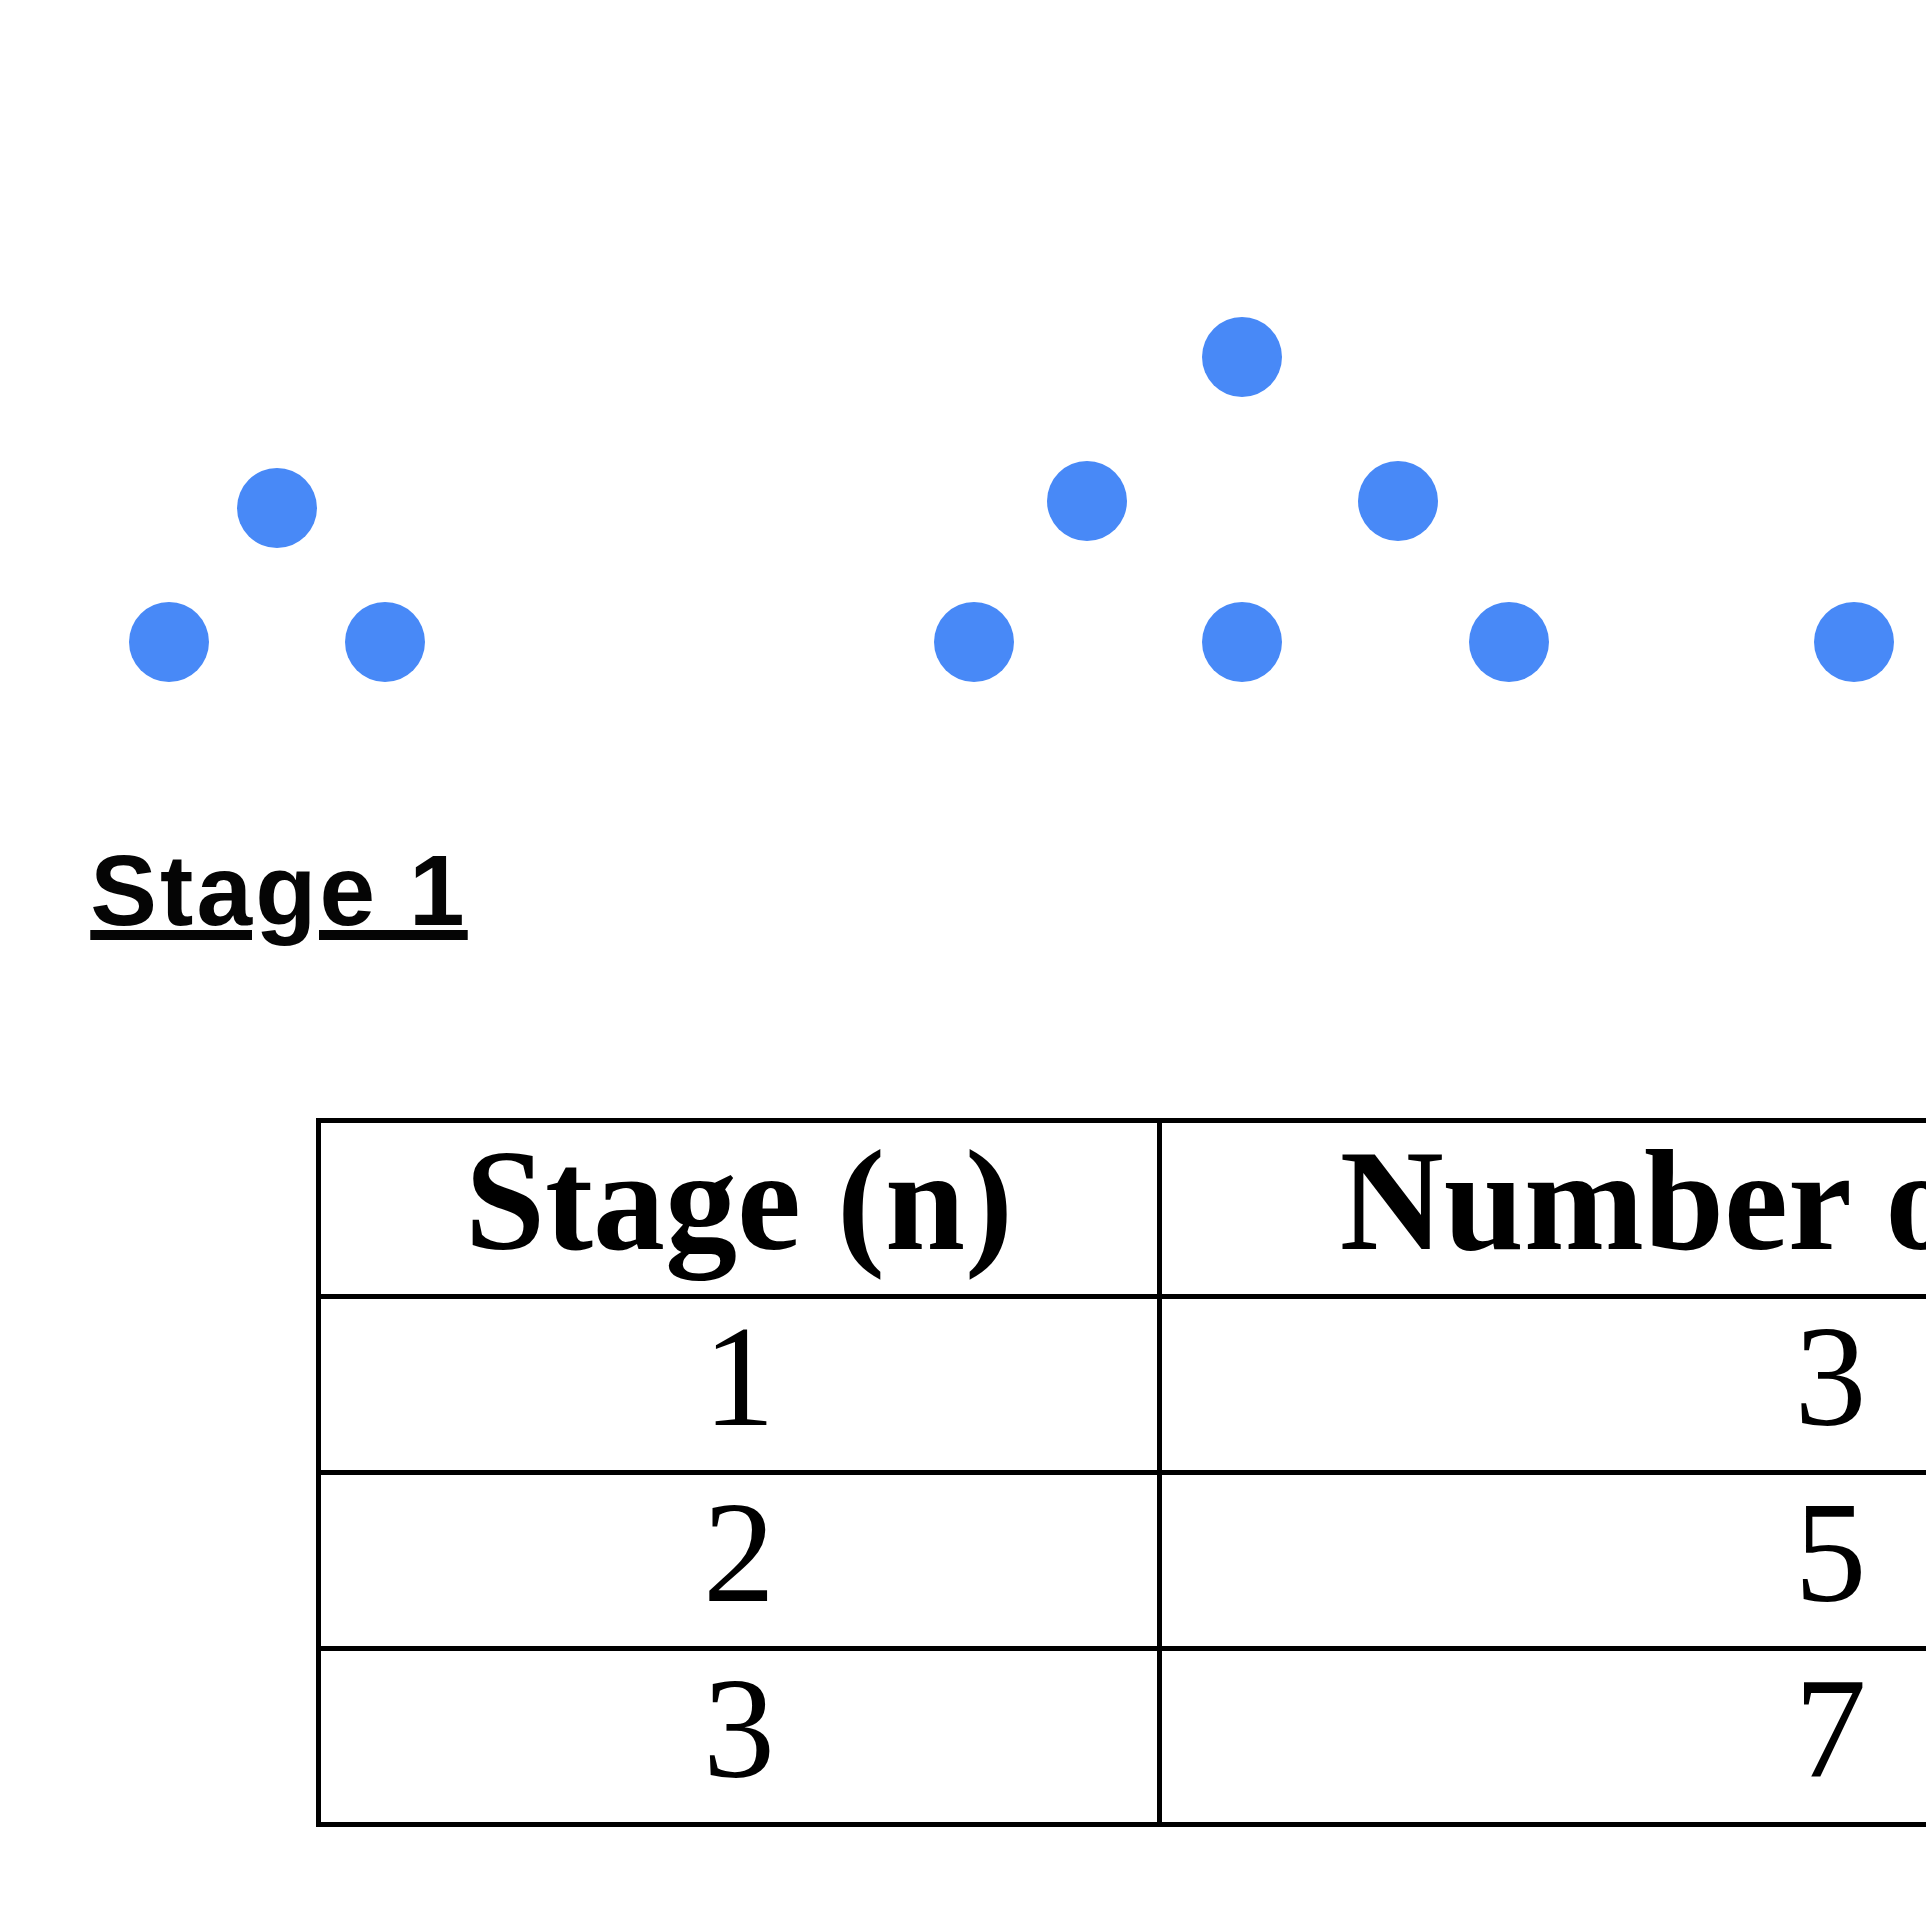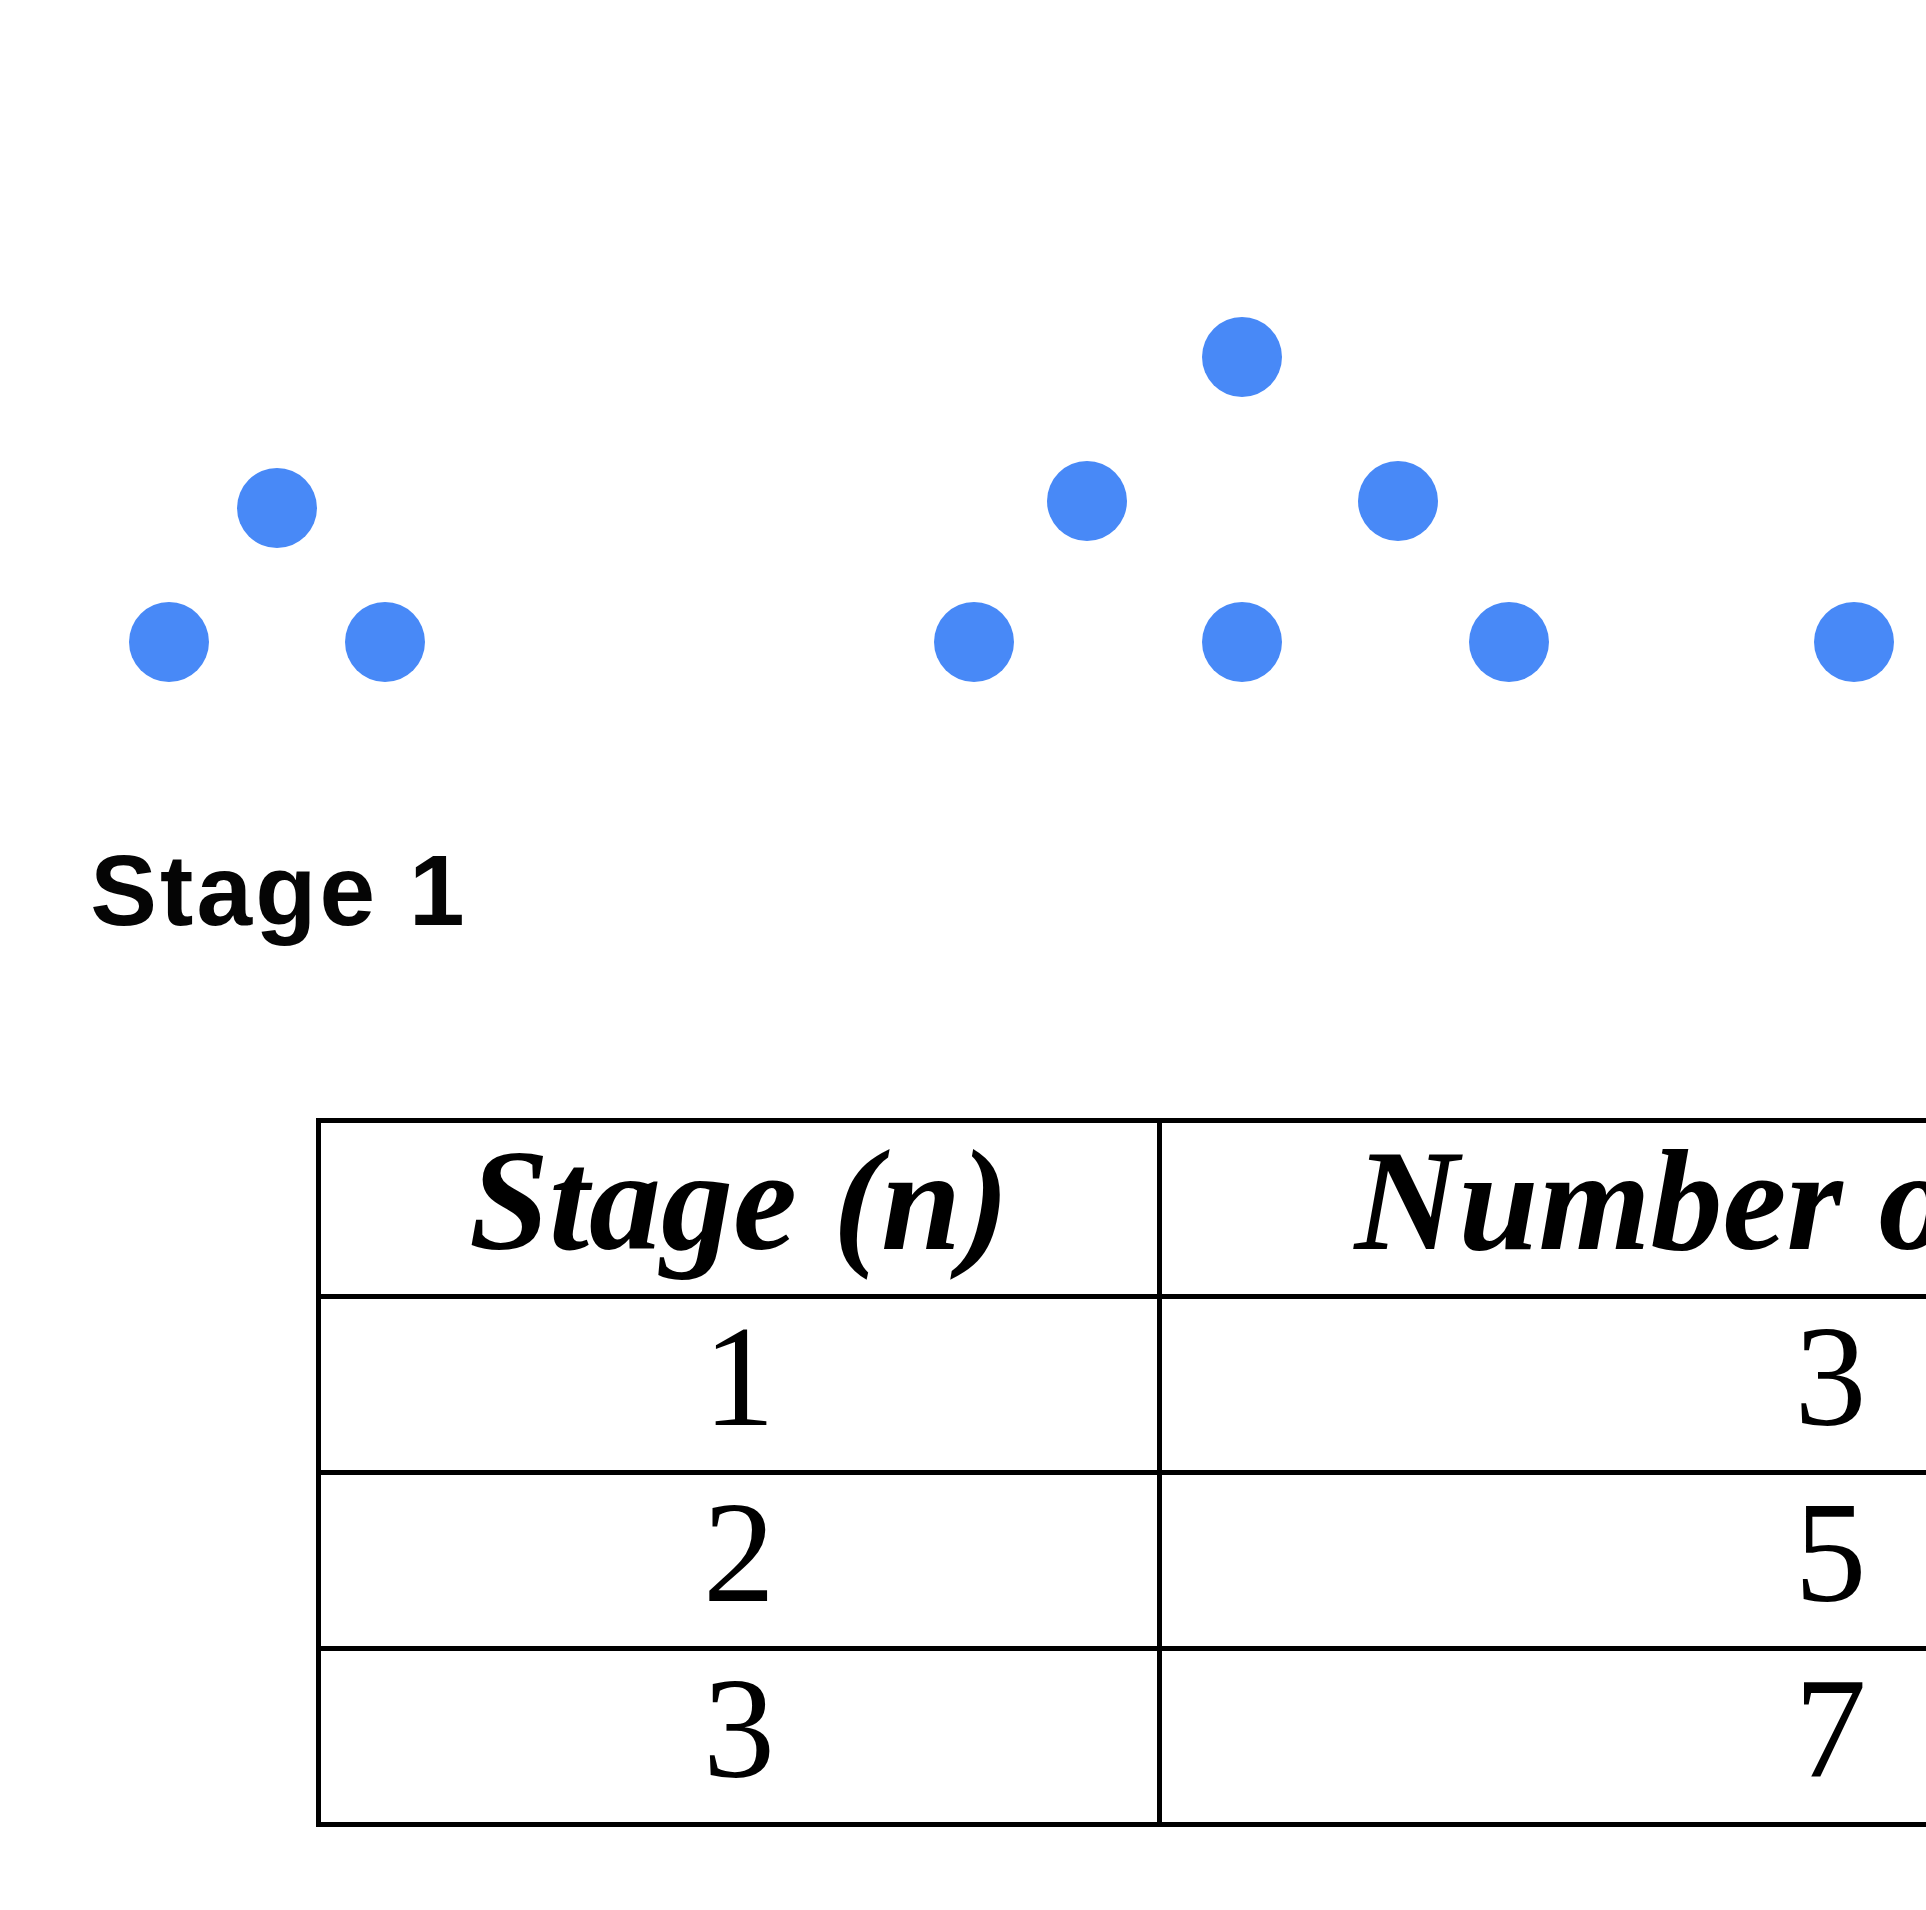--- a/index.html
+++ b/index.html
@@ -26,20 +26,21 @@
     position: absolute;
     top: 840px;
     transform: translateX(-50%);
     font-family: "Liberation Sans", sans-serif;
     font-weight: bold;
     font-size: 100px;
     letter-spacing: 3.1px;
     color: #050505;
     white-space: nowrap;
     line-height: 1;
+    text-decoration: underline;
   }
   #stage-table {
     position: absolute;
     left: 316px;
     top: 1118px;
     width: 2183px;
     border-collapse: collapse;
     table-layout: fixed;
     font-family: "Liberation Serif", serif;
     color: #000000;
@@ -51,21 +52,20 @@
     border: 5.4px solid #000000;
     height: 171px;
     padding: 0;
     text-align: center;
     vertical-align: top;
     line-height: 1.08;
   }
   #stage-table th {
     font-size: 144px;
     font-weight: bold;
-    font-style: italic;
   }
   #stage-table td {
     font-size: 144px;
     font-weight: normal;
   }
 </style>
 </head>
 <body>
 
 <div id="canvas">

